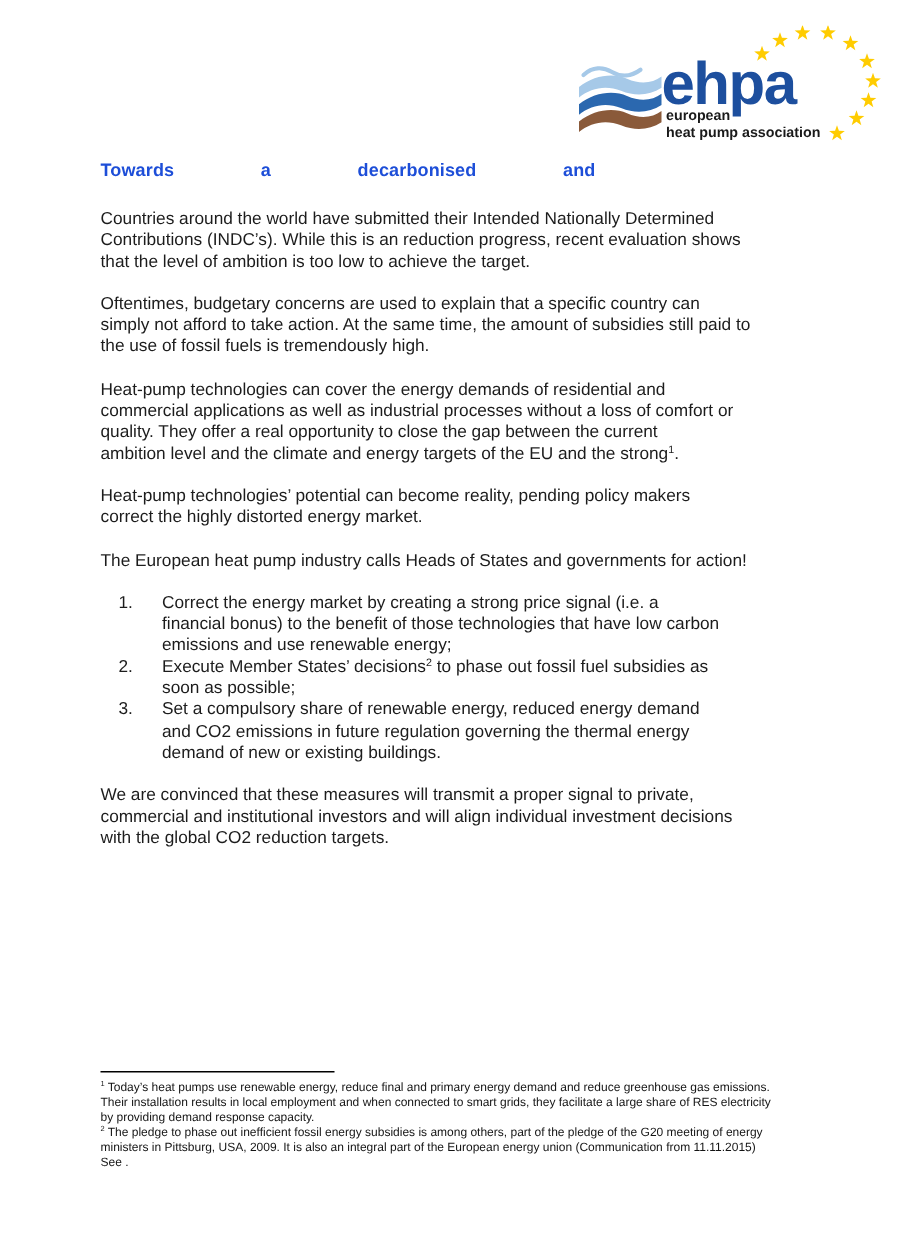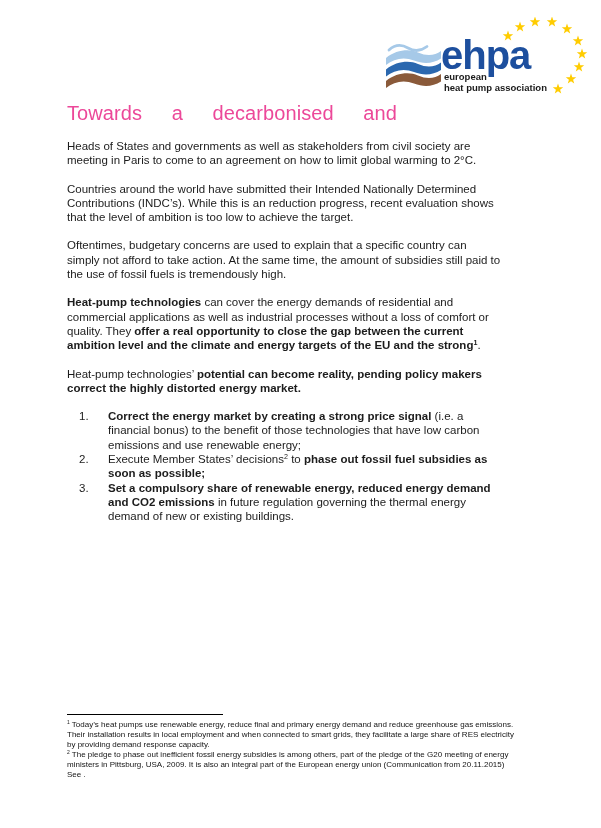--- a/index.html
+++ b/index.html
@@ -3,25 +3,25 @@
 <meta charset="utf-8">
 <style>
   html,body{margin:0;padding:0;}
   body{
     width:601px;height:828px;background:#ffffff;position:relative;
     font-family:"Liberation Sans",sans-serif;color:#1c1c1c;overflow:hidden;
   }
   .page{position:absolute;inset:0;background:#ffffff;}
   .logo{position:absolute;left:383px;top:17px;width:205px;height:80px;}
   .content{position:absolute;left:67px;top:103px;width:479px;}
-  .title{font-size:20px;font-weight:normal;line-height:21px;color:#ec4899;margin-bottom:15px;letter-spacing:0.1px;}
+  .title{font-size:12px;font-weight:bold;line-height:21px;color:#1d4ed8;margin-bottom:15px;letter-spacing:0.1px;}
   .tline{white-space:nowrap;}
   .tline.just{width:330px;text-align:justify;text-align-last:justify;white-space:normal;}
   .para{font-size:11.5px;line-height:14.3px;margin:0 0 14px 0;white-space:pre-wrap;}
-  .b{font-weight:bold;}
+  .b{font-weight:normal;}
   .sup{font-size:0.62em;vertical-align:0.55em;line-height:0;}
   .nlist{margin:0 0 14px 0;padding-left:12px;font-size:11.5px;line-height:14.3px;}
   .li{display:flex;}
   .num{width:29px;flex:none;}
   .txt{flex:1;white-space:pre-wrap;}
   .footnotes{position:absolute;left:67px;top:714px;width:487px;}
   .fnrule{width:156px;border-top:1.4px solid #000;margin-bottom:5px;}
   .fn{font-size:8px;line-height:9.9px;white-space:pre-wrap;color:#141414;}
 </style>
 </head>
@@ -55,61 +55,63 @@
         <use href="#star" transform="translate(175,72)"></use>
       </g>
     </svg>
   </div>
 
   <div class="content">
     <div class="title">
       <div class="tline just">Towards a decarbonised and</div>
     </div>
     <div id="doc-body">
-        <div class="para"><span>Heads of States and governments as well as stakeholders from civil society are
-meeting in Paris to come to an agreement on how to limit global warming to 2°C.</span></div>
         <div class="para"><span>Countries around the world have submitted their Intended Nationally Determined
 Contributions (INDC’s). While this is an reduction progress, recent evaluation shows
 that the level of ambition is too low to achieve the target.</span></div>
         <div class="para"><span>Oftentimes, budgetary concerns are used to explain that a specific country can
 simply not afford to take action. At the same time, the amount of subsidies still paid to
 the use of fossil fuels is tremendously high.</span></div>
         <div class="para"><span class="b">Heat-pump technologies</span><span> can cover the energy demands of residential and
 commercial applications as well as industrial processes without a loss of comfort or
 quality. They </span><span class="b">offer a real opportunity to close the gap between the current
 ambition level and the climate and energy targets of the EU and the strong</span><span class="b sup">1</span><span>.</span></div>
         <div class="para"><span>Heat-pump technologies’ </span><span class="b">potential can become reality, pending policy makers
 correct the highly distorted energy market.</span></div>
+        <div class="para"><span>The European heat pump industry calls Heads of States and governments for action!</span></div>
         <div class="nlist">
           <div class="li">
             <span class="num">1.</span>
             <span class="txt"><span class="b">Correct the energy market by creating a strong price signal</span><span> (i.e. a
 financial bonus) to the benefit of those technologies that have low carbon
 emissions and use renewable energy;</span></span>
           </div>
           <div class="li">
             <span class="num">2.</span>
             <span class="txt"><span>Execute Member States’ decisions</span><span class="sup">2</span><span> to </span><span class="b">phase out fossil fuel subsidies as
 soon as possible;</span></span>
           </div>
           <div class="li">
             <span class="num">3.</span>
             <span class="txt"><span class="b">Set a compulsory share of renewable energy, reduced energy demand
 and CO2 emissions</span><span> in future regulation governing the thermal energy
 demand of new or existing buildings.</span></span>
           </div>
         </div>
+        <div class="para"><span>We are convinced that these measures will transmit a proper signal to private,
+commercial and institutional investors and will align individual investment decisions
+with the global CO2 reduction targets.</span></div>
       </div>
   </div>
 
   <div class="footnotes">
     <div class="fnrule"></div>
     <div id="fn-list">
         <div class="fn"><span class="sup">1</span><span> Today’s heat pumps use renewable energy, reduce final and primary energy demand and reduce greenhouse gas emissions.
 Their installation results in local employment and when connected to smart grids, they facilitate a large share of RES electricity
 by providing demand response capacity.</span></div>
         <div class="fn"><span class="sup">2</span><span> The pledge to phase out inefficient fossil energy subsidies is among others, part of the pledge of the G20 meeting of energy
-ministers in Pittsburg, USA, 2009. It is also an integral part of the European energy union (Communication from 20.11.2015)
+ministers in Pittsburg, USA, 2009. It is also an integral part of the European energy union (Communication from 11.11.2015)
 See .</span></div>
       </div>
   </div>
 
 </div>
 
 </body></html>

